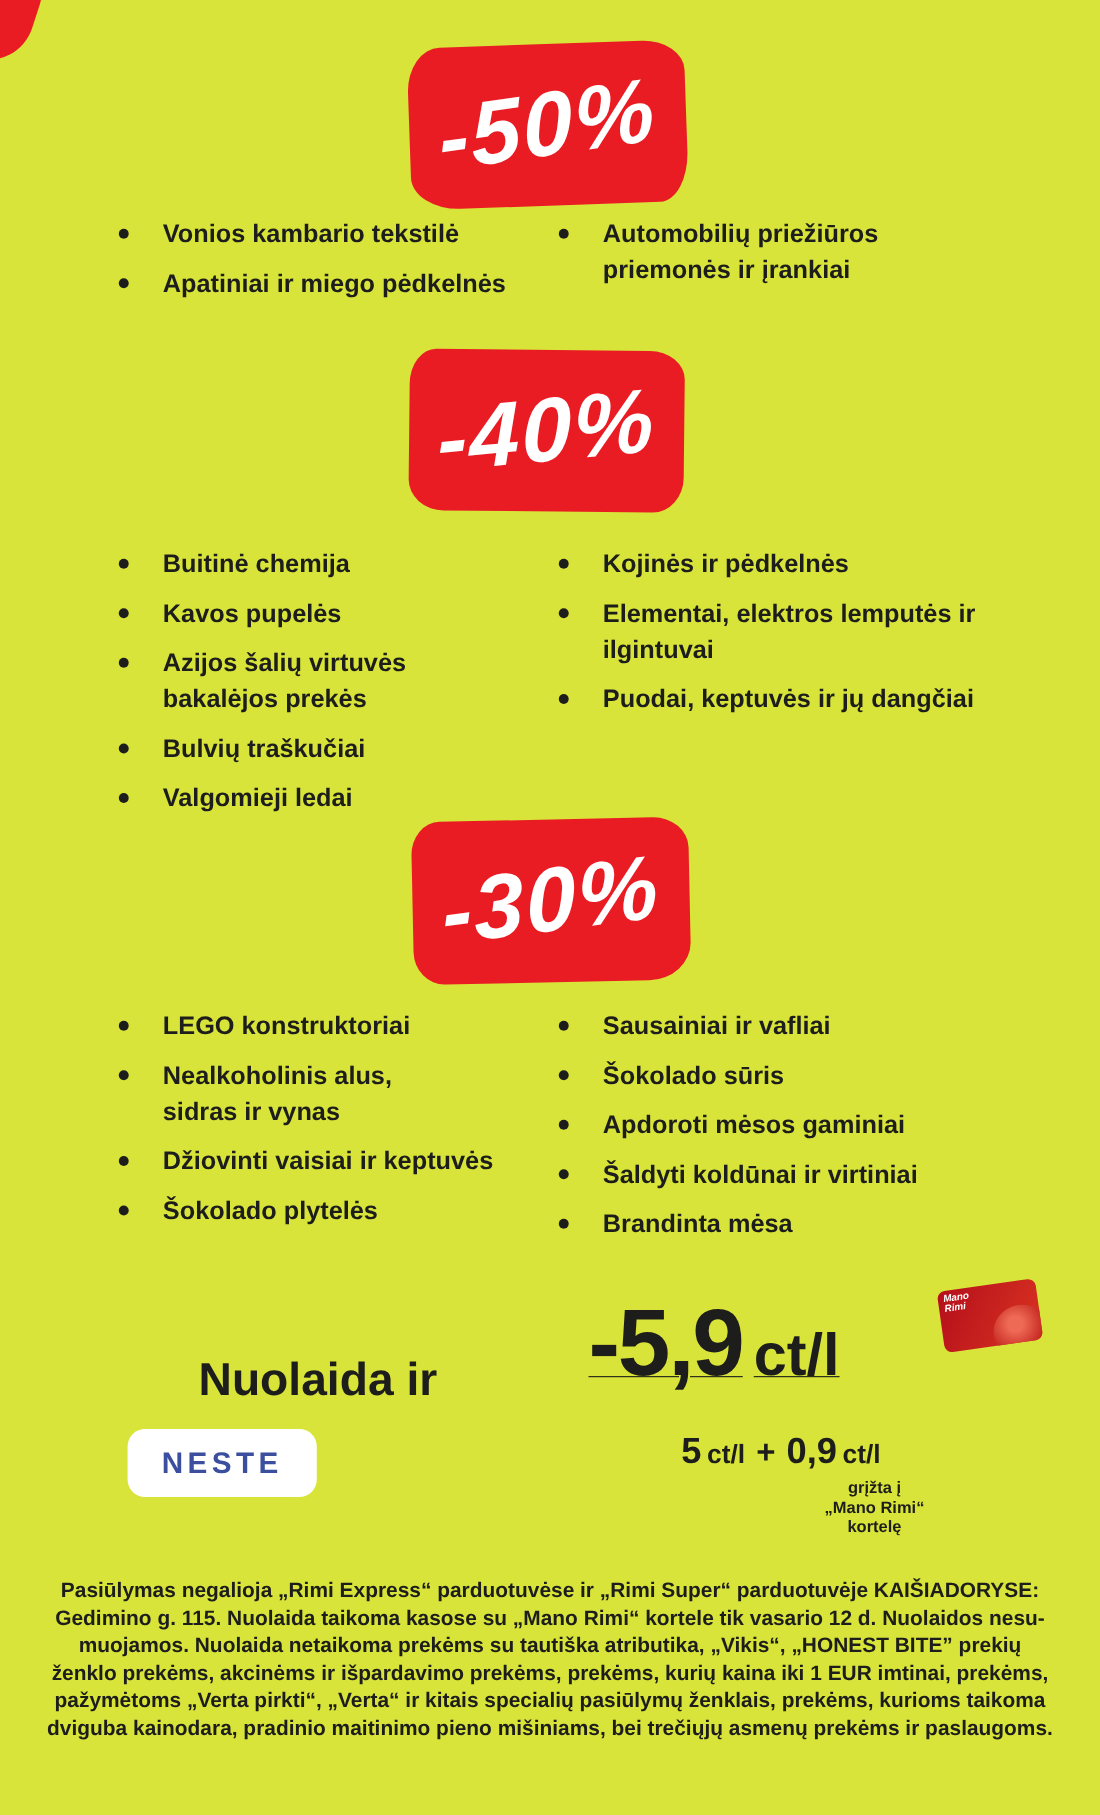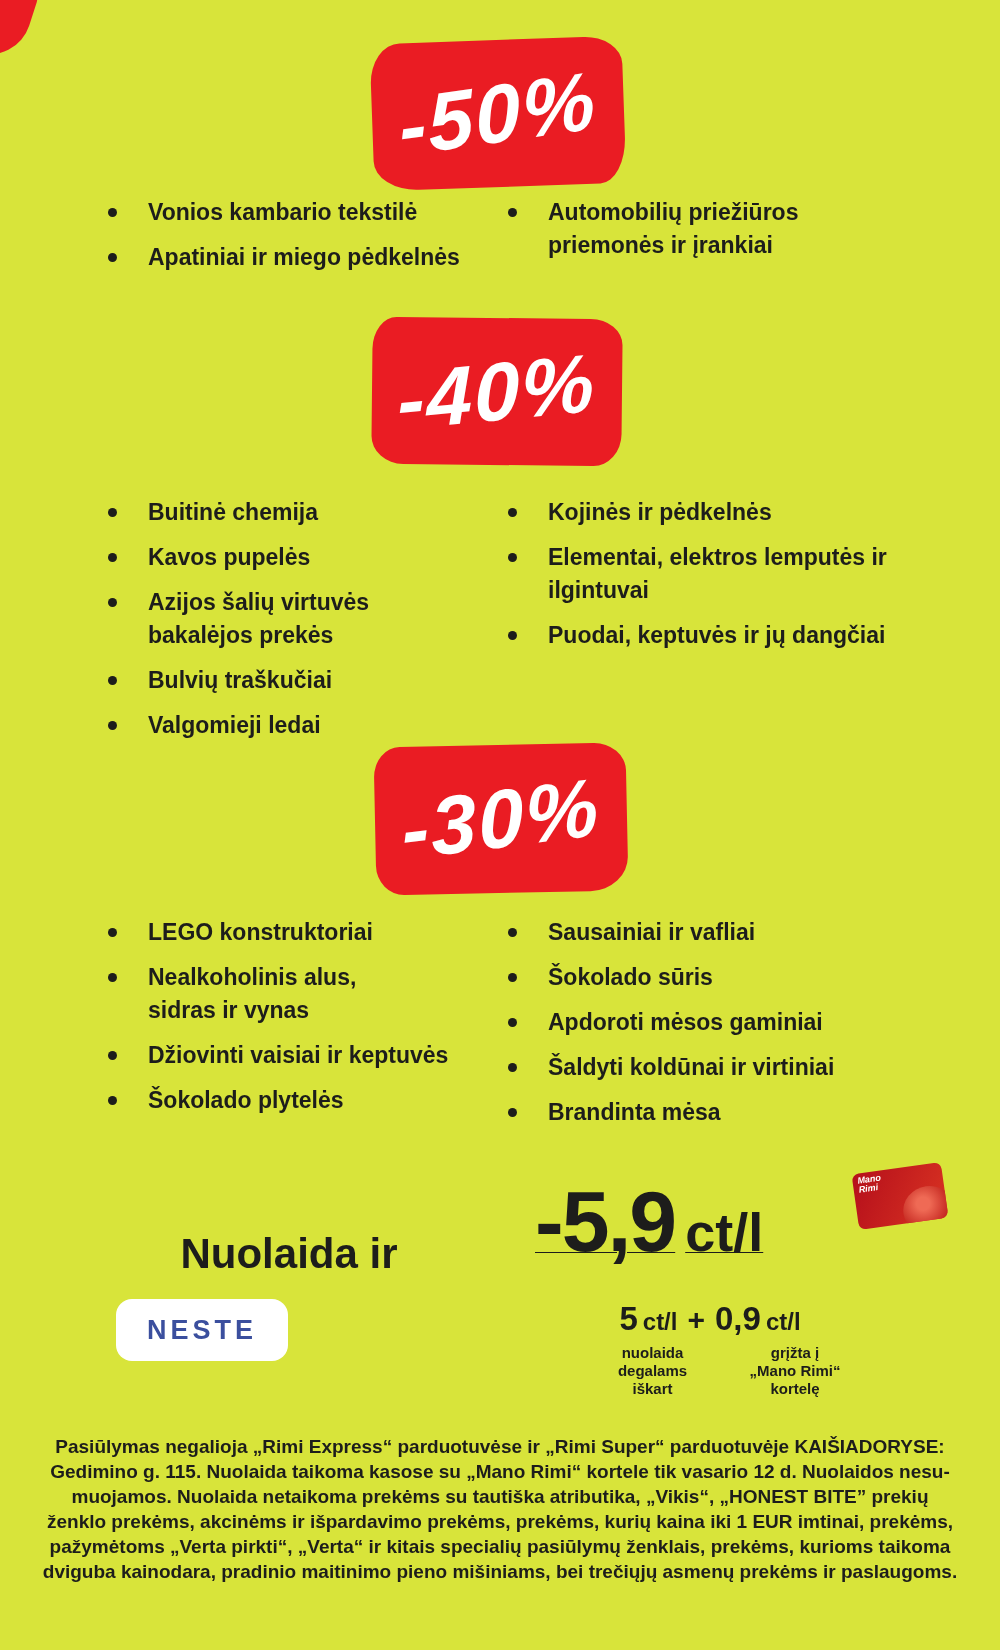--- a/index.html
+++ b/index.html
@@ -188,23 +188,20 @@
   <div class="rimi-card">
     <span class="card-brand">Mano
 Rimi</span>
     <span class="card-apple"></span>
   </div>
 
   <div class="fuel-sub">
     <span class="sval">5</span><span class="sunit">ct/l</span><span class="plus">+</span><span class="sval">0,9</span><span class="sunit">ct/l</span>
   </div>
 
-  <div class="cap cap1">nuolaida
-degalams
-iškart</div>
   <div class="cap cap2">grįžta į
 „Mano Rimi“
 kortelę</div>
 
   <div class="fine-print">Pasiūlymas negalioja „Rimi Express“ parduotuvėse ir „Rimi Super“ parduotuvėje KAIŠIADORYSE:
 Gedimino g. 115. Nuolaida taikoma kasose su „Mano Rimi“ kortele tik vasario 12 d. Nuolaidos nesu-
 muojamos. Nuolaida netaikoma prekėms su tautiška atributika, „Vikis“, „HONEST BITE” prekių
 ženklo prekėms, akcinėms ir išpardavimo prekėms, prekėms, kurių kaina iki 1 EUR imtinai, prekėms,
 pažymėtoms „Verta pirkti“, „Verta“ ir kitais specialių pasiūlymų ženklais, prekėms, kurioms taikoma
 dviguba kainodara, pradinio maitinimo pieno mišiniams, bei trečiųjų asmenų prekėms ir paslaugoms.</div>

